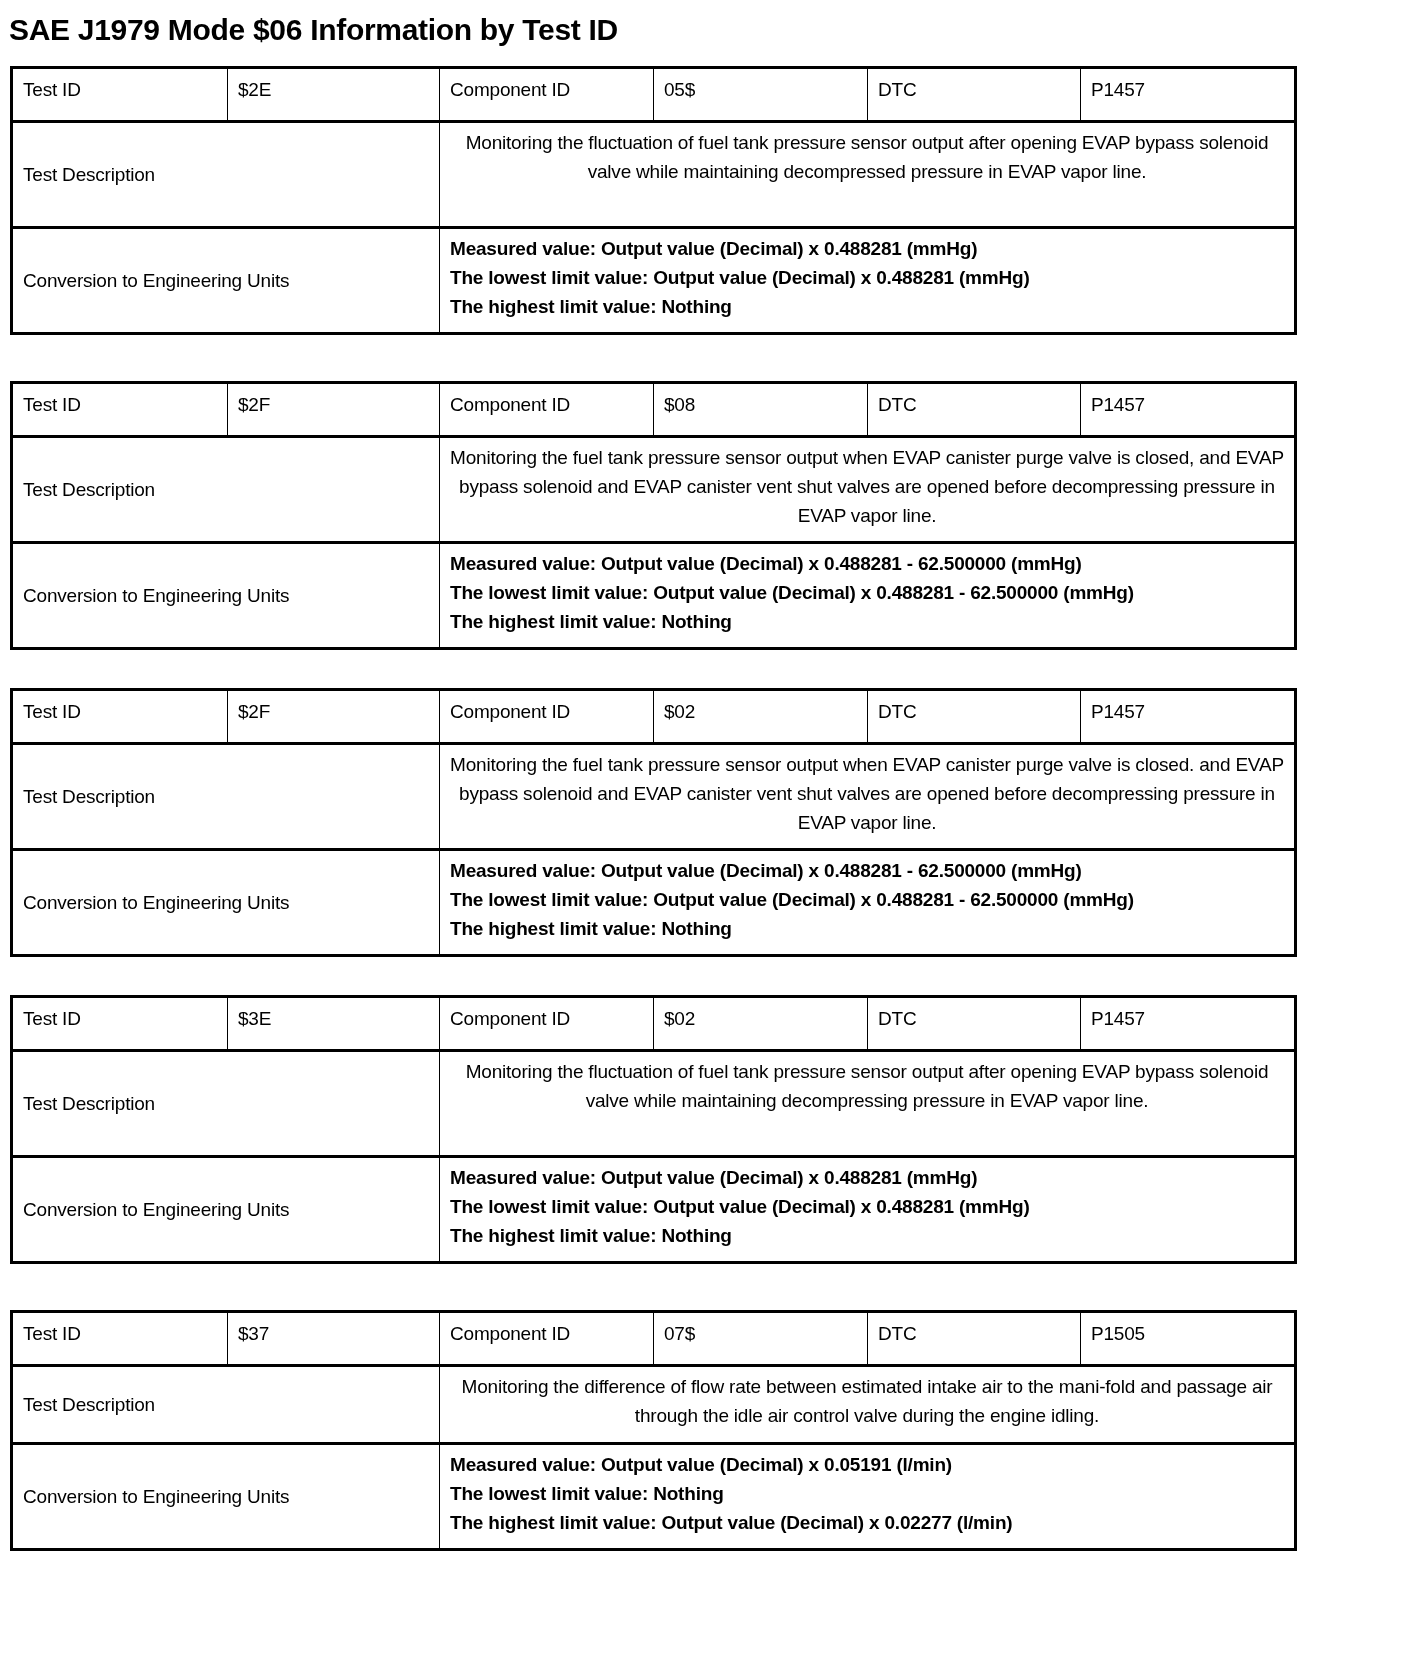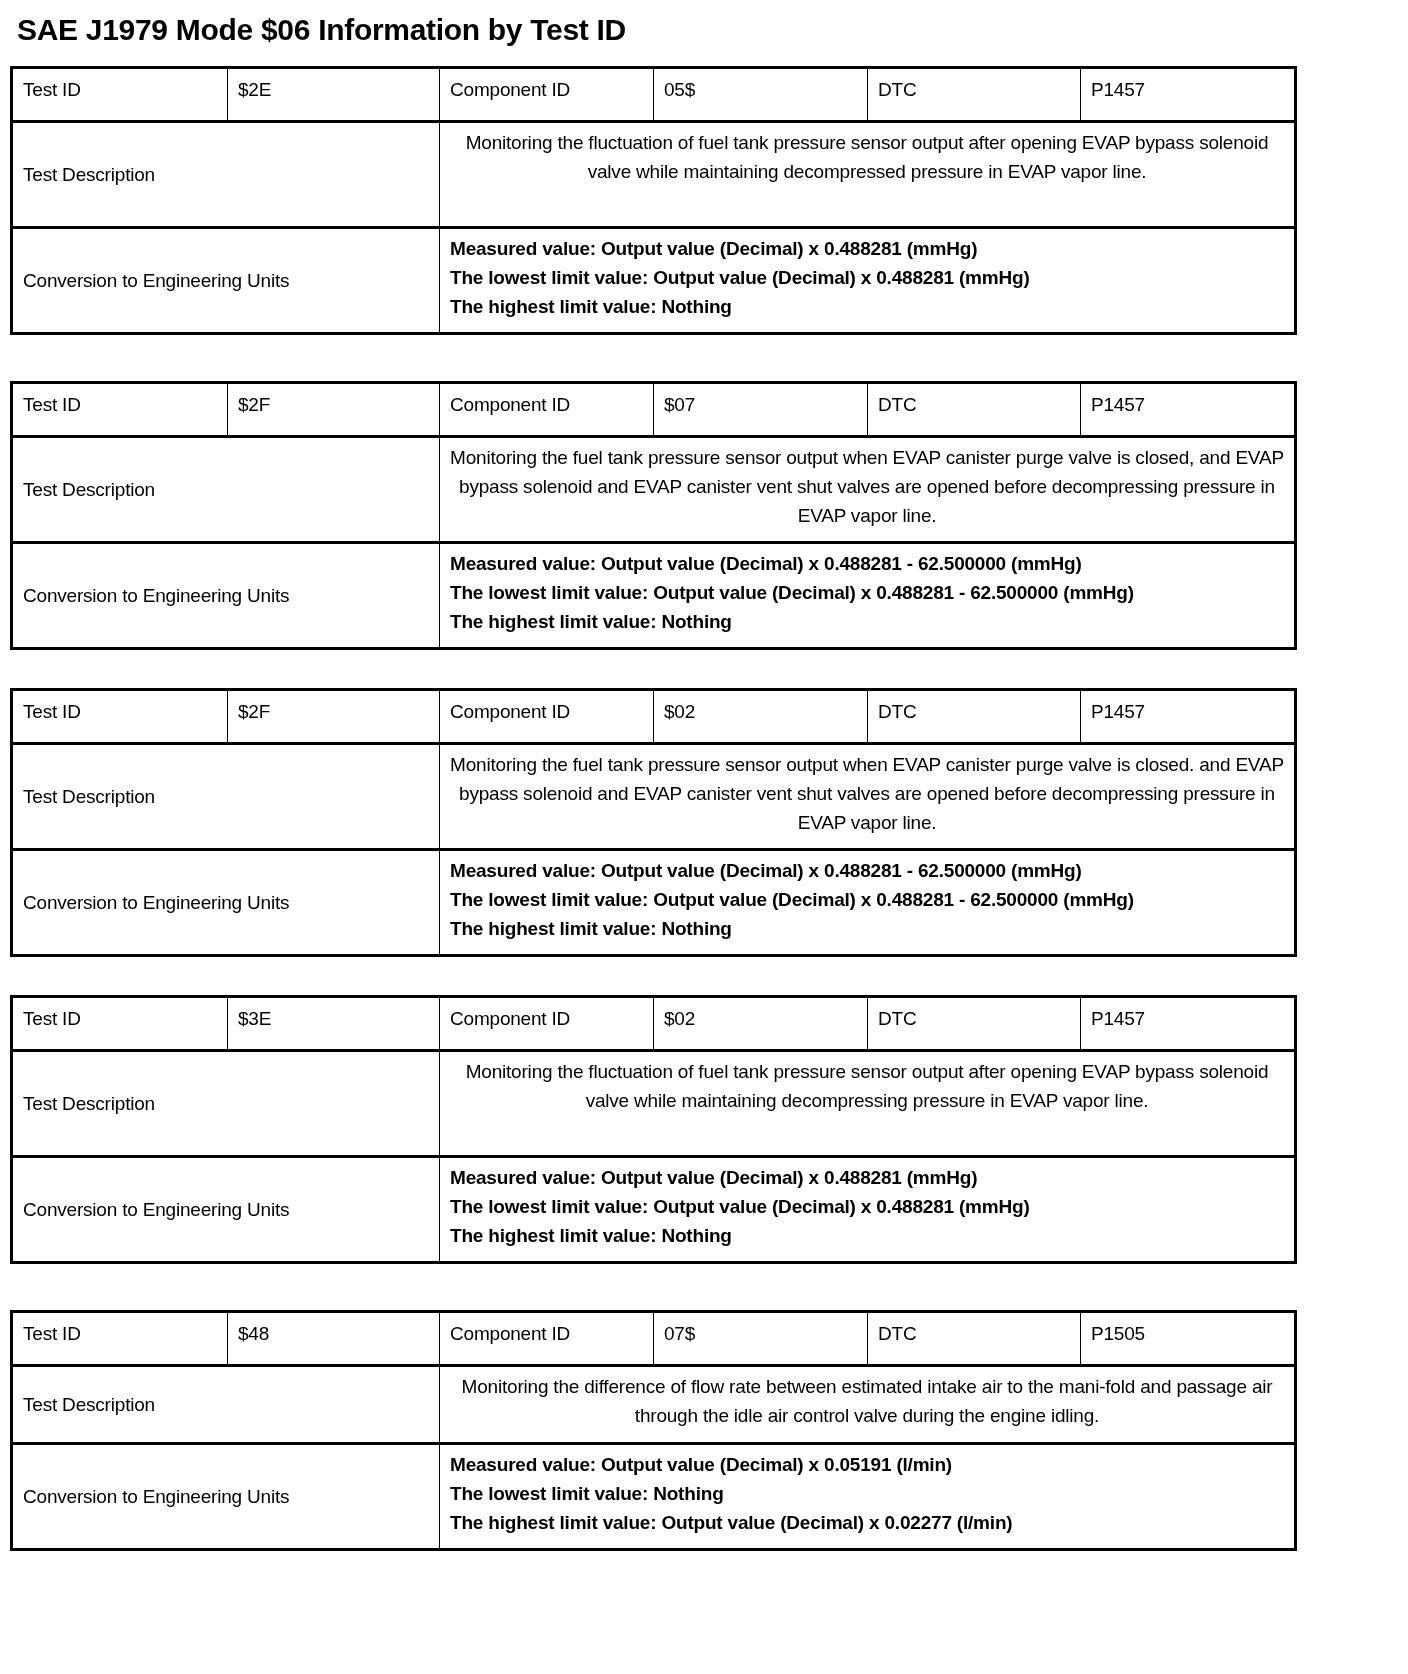--- a/index.html
+++ b/index.html
@@ -6,21 +6,21 @@
     body {
       width: 1408px;
       height: 1674px;
       position: relative;
       font-family: "Liberation Sans", sans-serif;
       color: #000000;
       overflow: hidden;
     }
     .page-title {
       position: absolute;
-      left: 17px;
+      left: 9px;
       top: 12px;
       margin: 0;
       font-family: "Liberation Sans", sans-serif;
       font-weight: bold;
       font-size: 30px;
       letter-spacing: -0.3px;
       line-height: 36px;
       white-space: nowrap;
     }
     .test-table {
@@ -102,21 +102,21 @@
       <col class="c3">
       <col class="c4">
       <col class="c5">
       <col class="c6">
     </colgroup>
   <tbody>
       <tr class="hdr">
     <td>Test ID</td>
     <td>$2F</td>
     <td>Component ID</td>
-    <td>$07</td>
+    <td>$08</td>
     <td>DTC</td>
     <td>P1457</td>
   </tr>
   <tr class="row-desc">
     <td colspan="2">Test Description</td>
     <td colspan="4" class="val-cell">
       <span class="desc-text">Monitoring the fuel tank pressure sensor output when EVAP canister purge valve is closed, and EVAP bypass solenoid and EVAP canister vent shut valves are opened before decompressing pressure in EVAP vapor line.</span>
     </td>
   </tr>
   <tr class="row-conv">
@@ -205,21 +205,21 @@
       <col class="c1">
       <col class="c2">
       <col class="c3">
       <col class="c4">
       <col class="c5">
       <col class="c6">
     </colgroup>
   <tbody>
       <tr class="hdr">
     <td>Test ID</td>
-    <td>$48</td>
+    <td>$37</td>
     <td>Component ID</td>
     <td>07$</td>
     <td>DTC</td>
     <td>P1505</td>
   </tr>
   <tr class="row-desc">
     <td colspan="2">Test Description</td>
     <td colspan="4" class="val-cell">
       <span class="desc-text">Monitoring the difference of flow rate between estimated intake air to the mani-fold and passage air through the idle air control valve during the engine idling.</span>
     </td>

